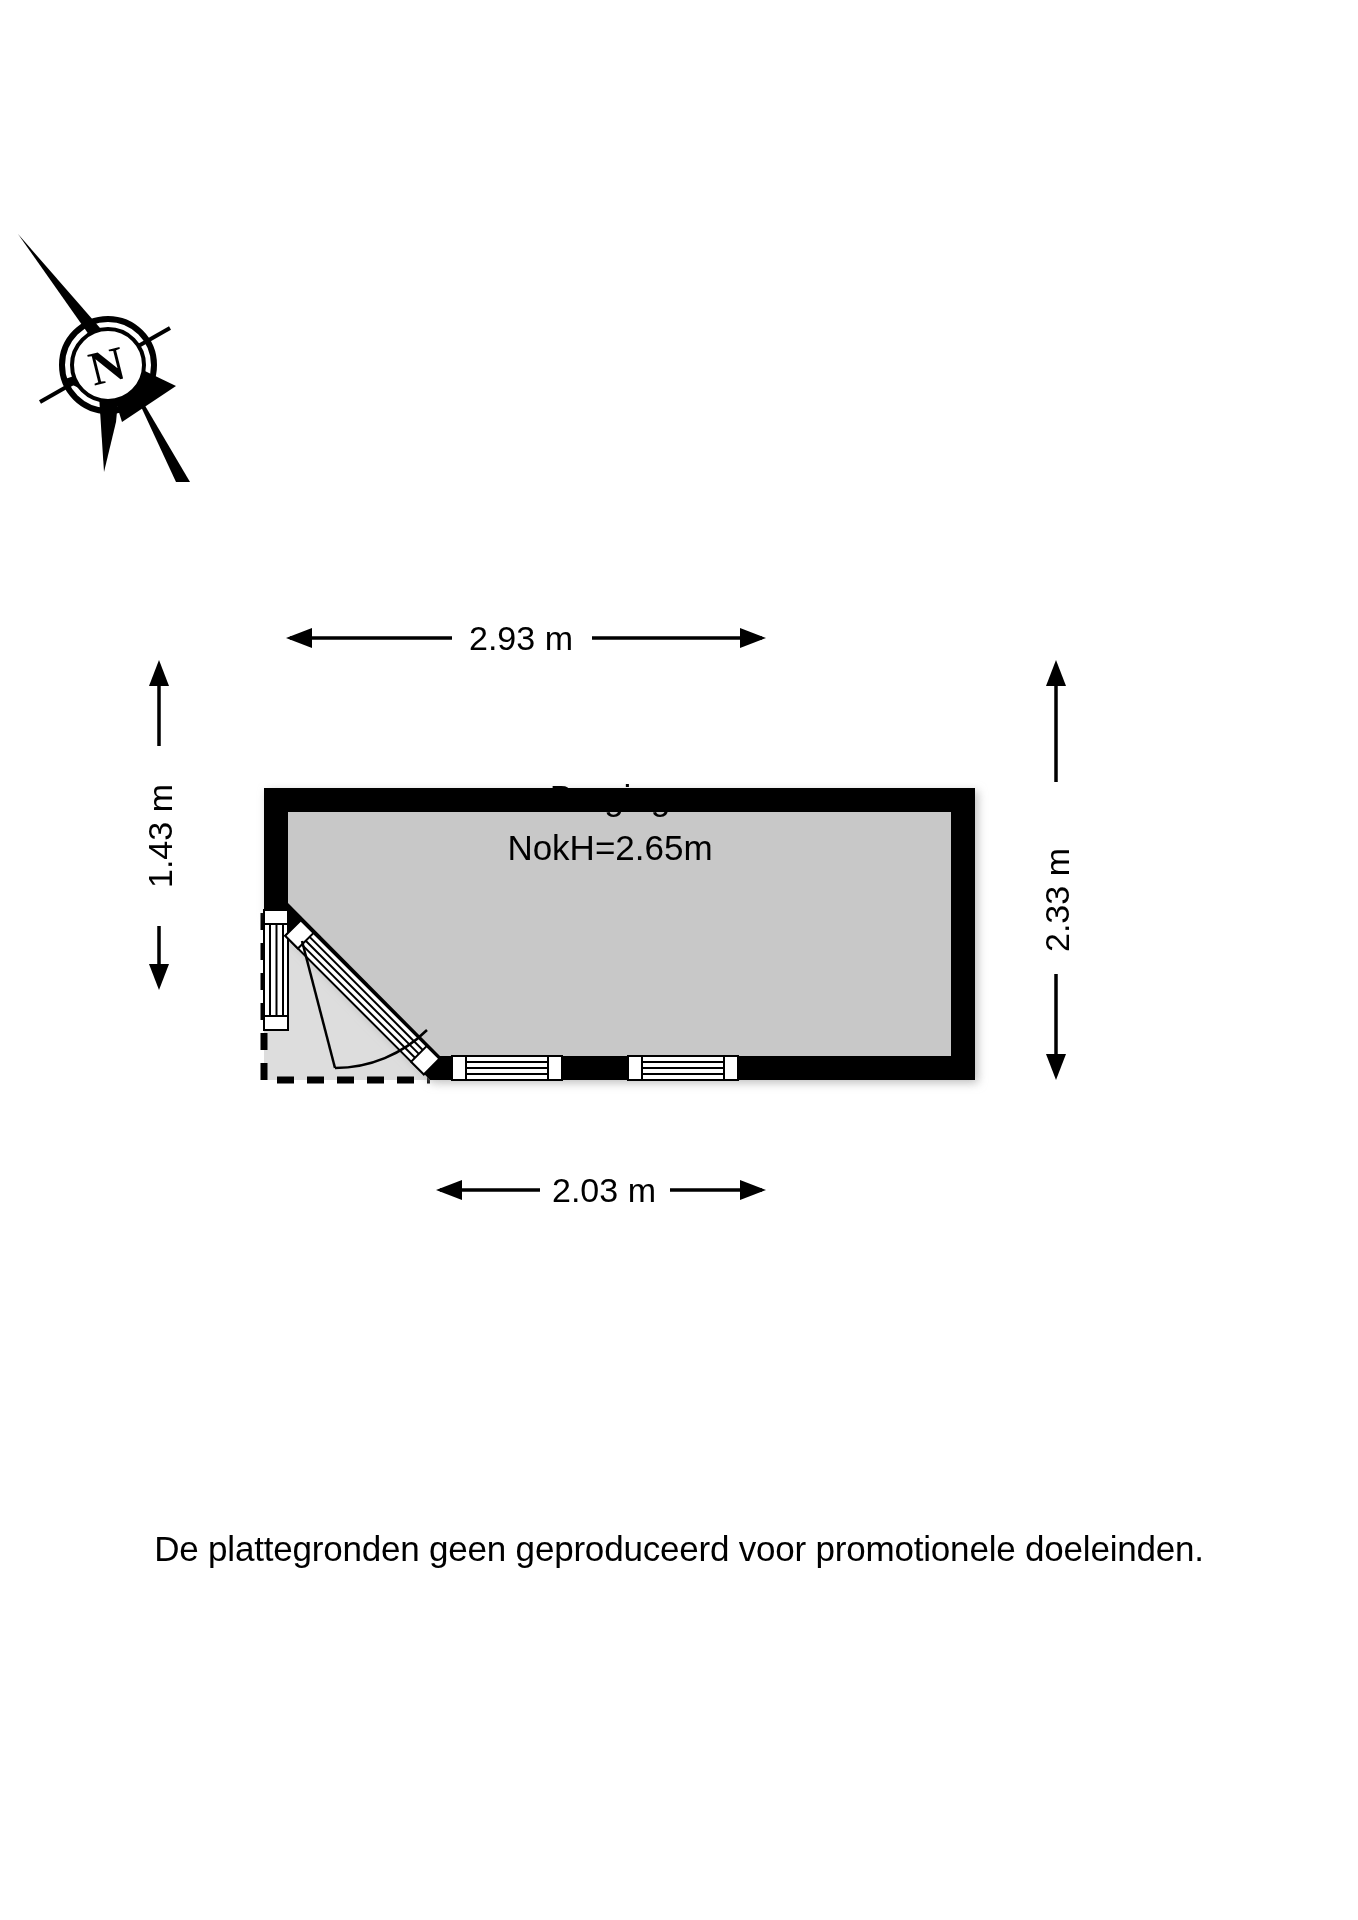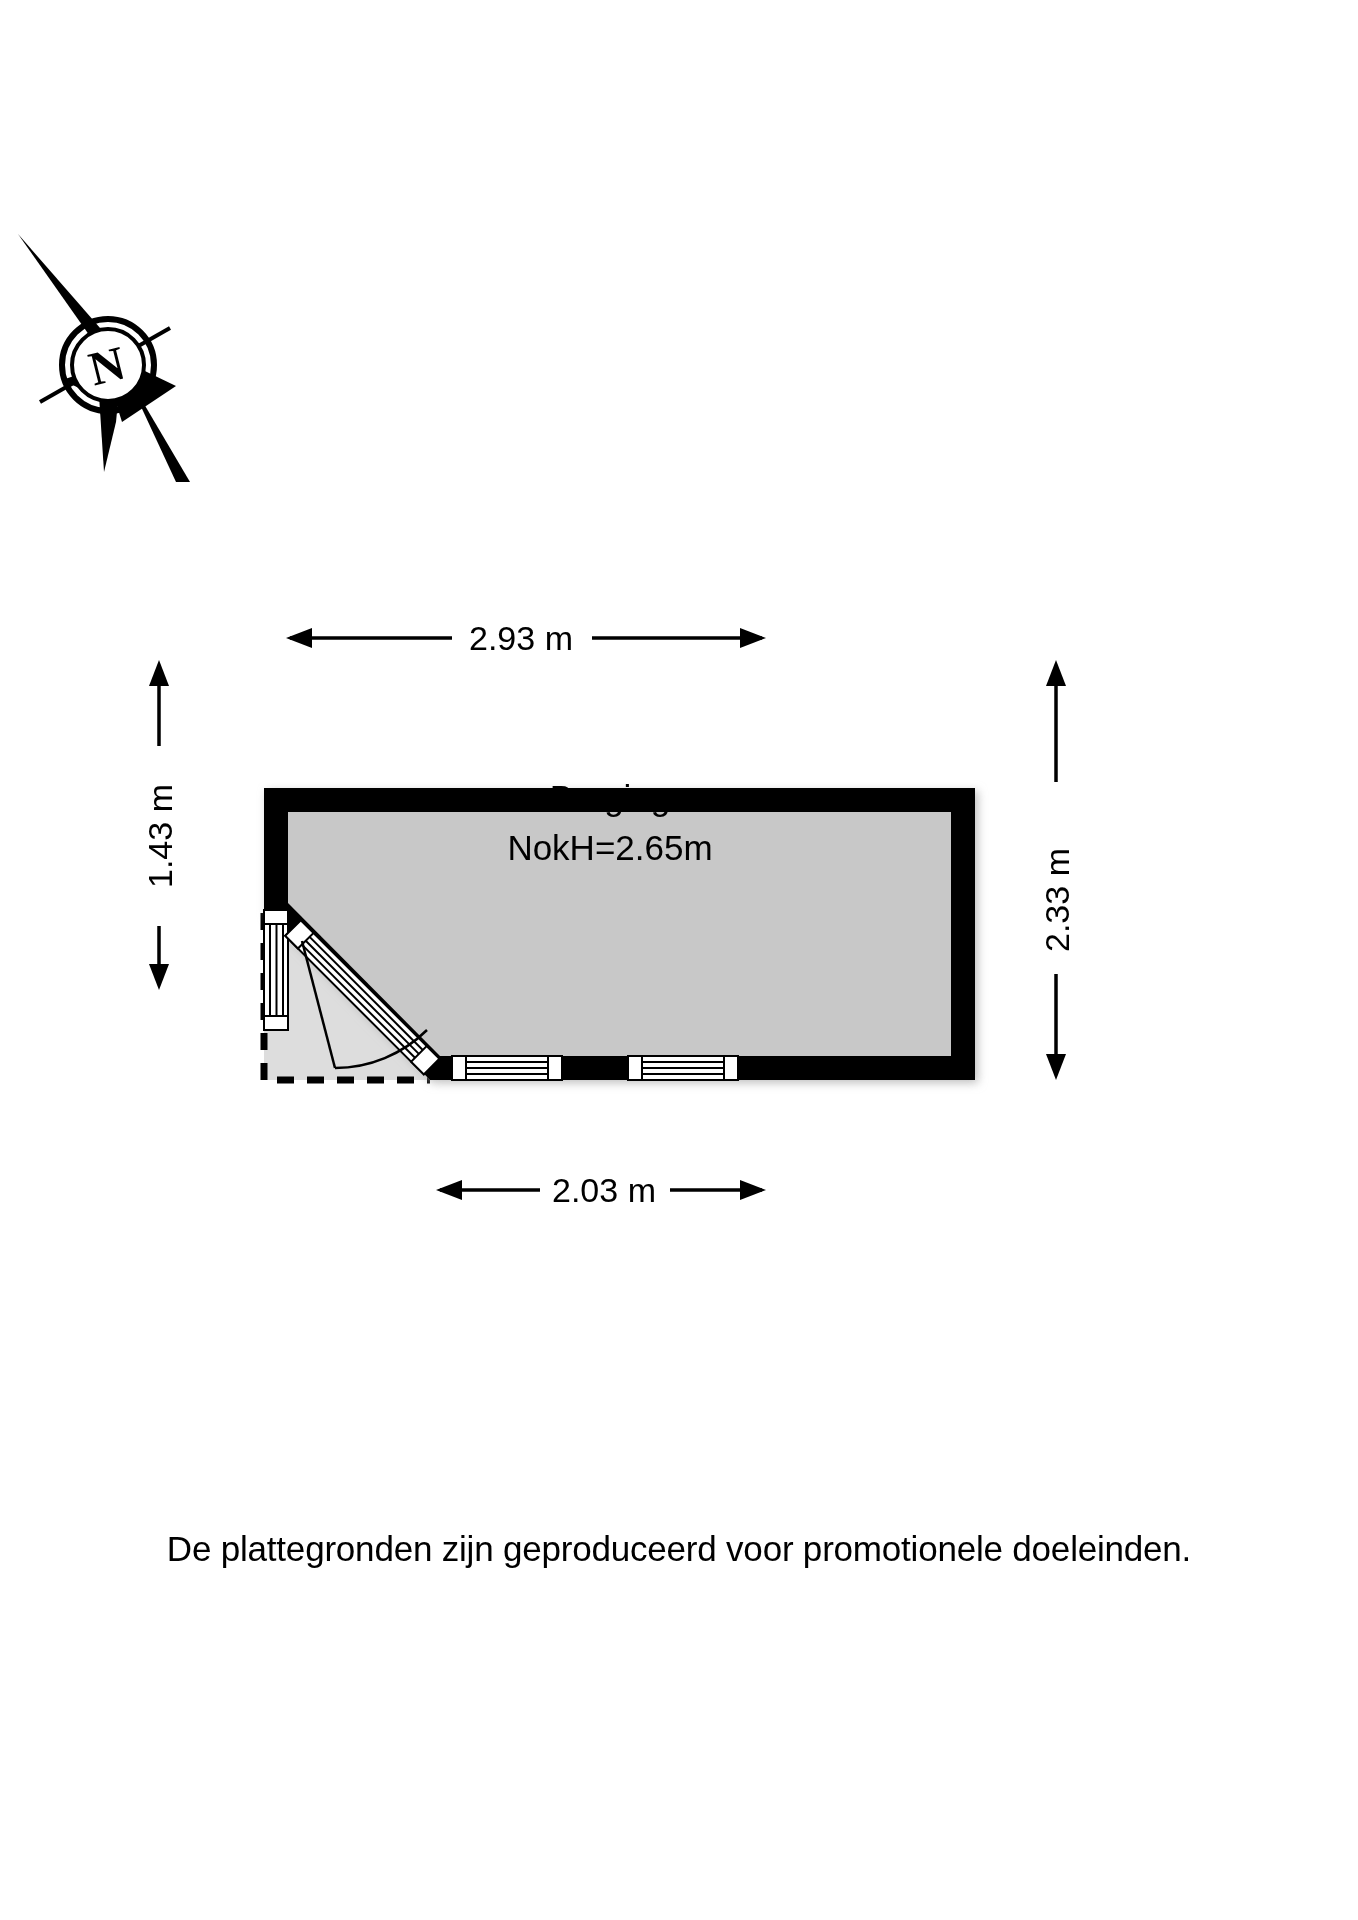--- a/index.html
+++ b/index.html
@@ -190,16 +190,16 @@
         <line x1="642" y1="514" x2="724" y2="514" stroke="#000" stroke-width="2"></line>
       </g>
 
       <text class="room-label" x="610" y="250" text-anchor="middle">Berging</text>
       <text class="room-label" x="610" y="300" text-anchor="middle">NokH=2.65m</text>
 
     </svg>
   </div>
 
   <div id="footer" class="abs">
-    <div>De plattegronden zijn geproduceerd voor promotionele doeleinden.</div>
+    <div>De plattegronden geen geproduceerd voor promotionele doeleinden.</div>
   </div>
 
 </div>
 
 </body></html>

